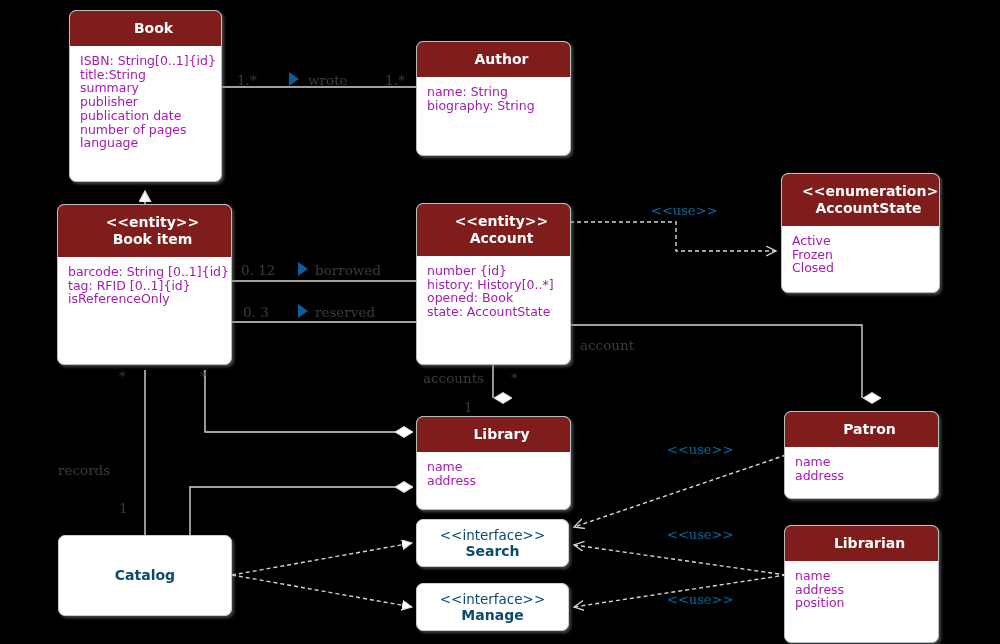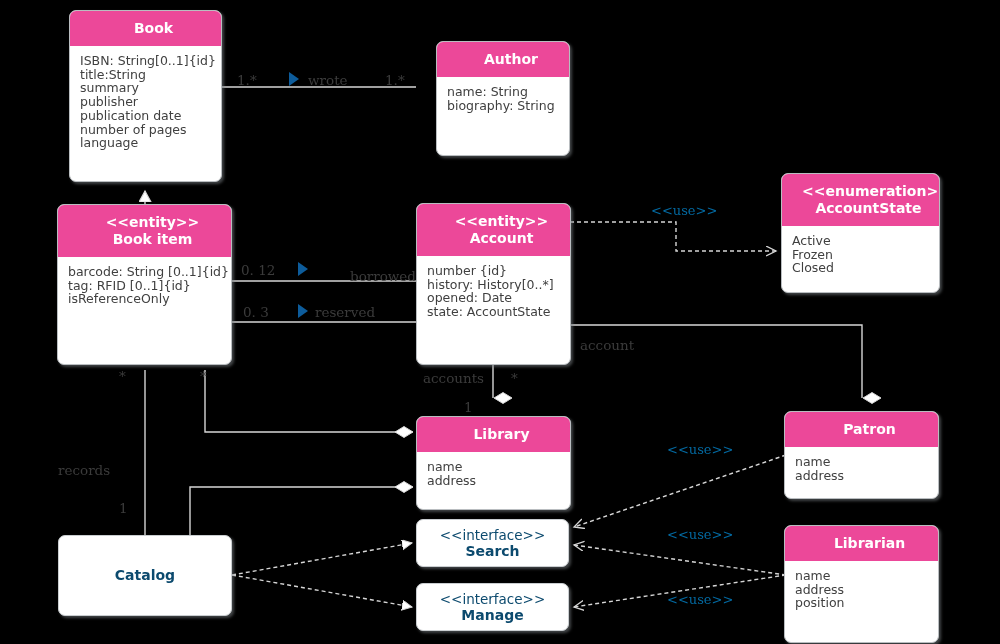--- a/index.html
+++ b/index.html
@@ -25,42 +25,42 @@
     position: absolute;
     box-sizing: border-box;
     background: #ffffff;
     border: 1px solid #b9bdc0;
     border-radius: 7px;
     box-shadow: 2px 2px 3px rgba(120,125,130,0.55);
     overflow: hidden;
     z-index: 5;
   }
   .uml-header {
-    background: #ec4899;
+    background: #7f1d1d;
     color: #ffffff;
     text-align: center;
     font-weight: bold;
     font-size: 14px;
     line-height: 17px;
     padding: 9px 4px 9px 20px;
     box-sizing: border-box;
   }
   .uml-header .stereo {
     display: block;
     font-weight: bold;
     font-size: 14px;
   }
   .uml-header .cname {
     display: block;
     font-weight: bold;
     font-size: 14px;
   }
   .uml-body {
     padding: 8px 0 6px 10px;
-    color: #404040;
+    color: #a21caf;
     font-size: 12.5px;
     line-height: 13.7px;
   }
   .uml-body .attr { display: block; white-space: pre; }
 
   
   .uml-plain {
     position: absolute;
     box-sizing: border-box;
     background: #ffffff;
@@ -185,21 +185,21 @@
       <span class="attr">ISBN: String[0..1]{id}</span>
       <span class="attr">title:String</span>
       <span class="attr">summary</span>
       <span class="attr">publisher</span>
       <span class="attr">publication date</span>
       <span class="attr">number of pages</span>
       <span class="attr">language</span>
     </div>
   </div>
 
-  <div class="uml-class" style="left:436px; top:41px; width:134px; height:115px;">
+  <div class="uml-class" style="left:416px; top:41px; width:155px; height:115px;">
     <div class="uml-header">
       <span class="cname">Author</span>
     </div>
     <div class="uml-body">
       <span class="attr">name: String</span>
       <span class="attr">biography: String</span>
     </div>
   </div>
 
   <div class="uml-class" style="left:57px; top:204px; width:175px; height:161px;">
@@ -215,21 +215,21 @@
   </div>
 
   <div class="uml-class" style="left:416px; top:203px; width:155px; height:162px;">
     <div class="uml-header">
       <span class="stereo">&lt;&lt;entity&gt;&gt;</span>
       <span class="cname">Account</span>
     </div>
     <div class="uml-body">
       <span class="attr">number {id}</span>
       <span class="attr">history: History[0..*]</span>
-      <span class="attr">opened: Date</span>
+      <span class="attr">opened: Book</span>
       <span class="attr">state: AccountState</span>
     </div>
   </div>
 
   <div class="uml-class" style="left:781px; top:173px; width:159px; height:120px;">
     <div class="uml-header">
       <span class="stereo">&lt;&lt;enumeration&gt;&gt;</span>
       <span class="cname">AccountState</span>
     </div>
     <div class="uml-body">
@@ -284,21 +284,21 @@
     <span class="cname">Manage</span>
   </div>
 
   <div class="edge-label mult" style="left:237px; top:72px;">1.*</div>
   <div class="nav-tri" style="left:289px; top:72px; transform:rotate(180deg);"></div>
   <div class="edge-label" style="left:308px; top:72px;">wrote</div>
   <div class="edge-label mult" style="left:385px; top:72px;">1.*</div>
 
   <div class="edge-label mult" style="left:241px; top:262px;">0. 12</div>
   <div class="nav-tri" style="left:298px; top:262px; transform:rotate(180deg);"></div>
-  <div class="edge-label" style="left:315px; top:268px;margin-left:35px;">borrowed</div>
+  <div class="edge-label" style="left:315px; top:262px;">borrowed</div>
 
   <div class="edge-label mult" style="left:243px; top:304px;">0. 3</div>
   <div class="nav-tri" style="left:298px; top:304px; transform:rotate(180deg);"></div>
   <div class="edge-label" style="left:315px; top:304px;">reserved</div>
 
   <div class="edge-label stereo-use" style="left:651px; top:203px;">&lt;&lt;use&gt;&gt;</div>
 
   <div class="edge-label" style="left:423px; top:370px;">accounts</div>
   <div class="edge-label mult" style="left:511px; top:370px;">*</div>
   <div class="edge-label mult" style="left:464px; top:399px;">1</div>

